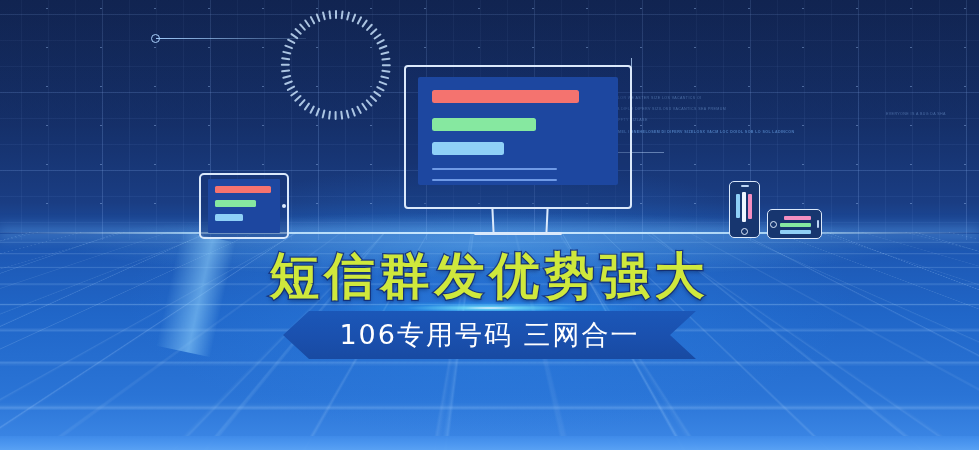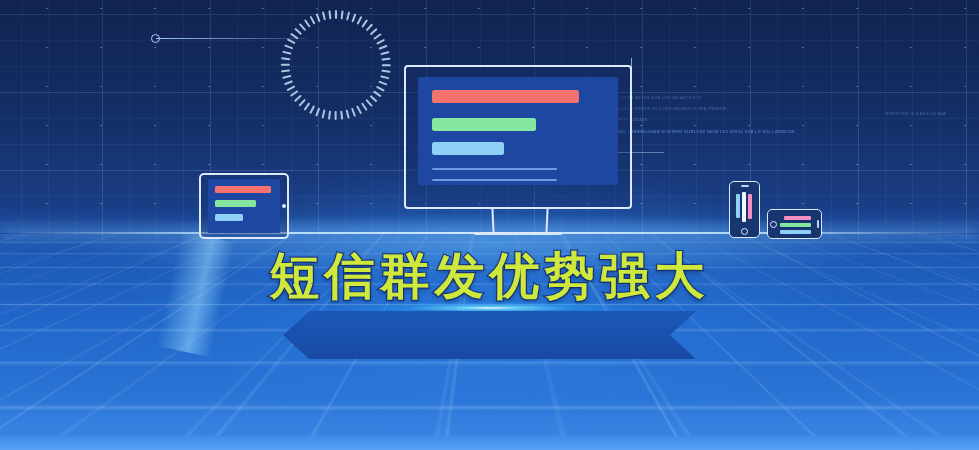--- a/index.html
+++ b/index.html
@@ -312,16 +312,17 @@
     <div class="hbar" style="left:17px;top:7px;width:27px;background:#f48fc0;"></div>
     <div class="hbar" style="left:13px;top:14px;width:31px;background:#86e8a0;"></div>
     <div class="hbar" style="left:13px;top:21px;width:31px;background:#8fd0f7;"></div>
     <div class="speaker"></div>
   </div>
 
   <div class="headline">短信群发优势强大</div>
   <div class="burst"></div>
 
   <div class="ribbon"></div>
+  <div class="ribbon-text">106专用号码 三网合一</div>
 
 
   <div class="footer"></div>
 </div>
 
 </body></html>

